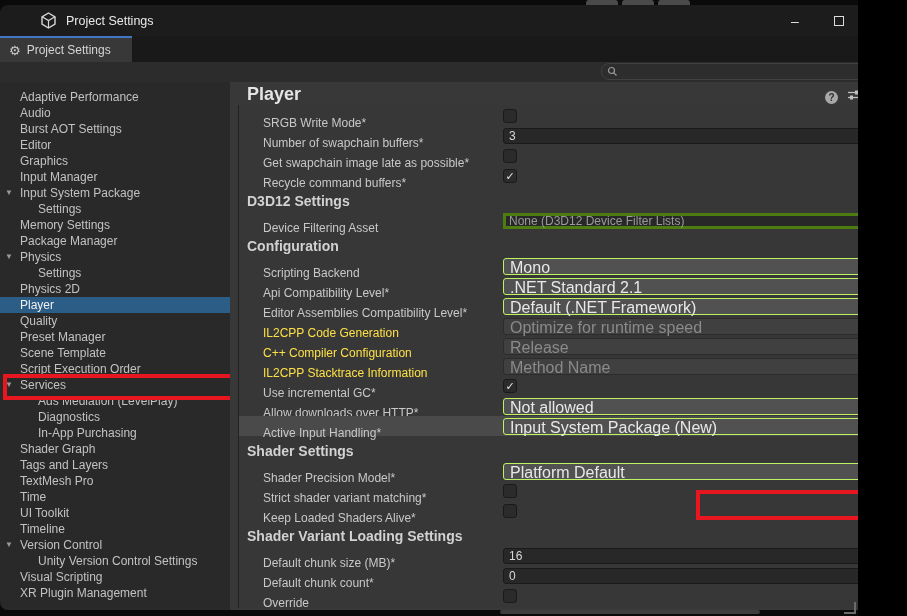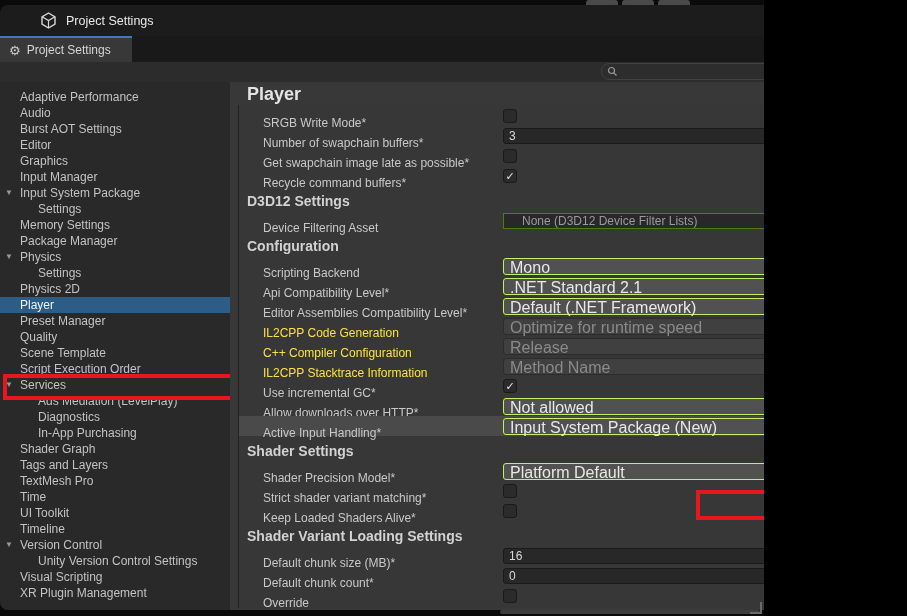--- a/index.html
+++ b/index.html
@@ -1,17 +1,17 @@
 <!DOCTYPE html>
 <html><head>
 <meta charset="utf-8">
 <style>
   html,body{margin:0;padding:0;background:#000;}
   *{box-sizing:border-box;font-family:"Liberation Sans","DejaVu Sans",sans-serif;}
-  #stage{position:relative;width:764px;height:616px;background:#0a0a0a;overflow:hidden;}
+  #stage{position:relative;width:858px;height:616px;background:#0a0a0a;overflow:hidden;}
 
   
   .bg-tab{position:absolute;top:0;height:7px;width:32px;background:#4a4a4a;border-radius:3px 3px 0 0;}
 
   
   #titlebar{position:absolute;left:0;top:5px;width:907px;height:31px;background:#1c1c1c;border-radius:8px 8px 0 0;}
   #title-icon{position:absolute;left:40px;top:7px;}
   #window-title{position:absolute;left:66px;top:9px;font-size:12.5px;color:#e8e8e8;}
   .winbtn{position:absolute;top:0;width:44px;height:31px;display:flex;align-items:center;justify-content:center;color:#dcdcdc;}
   #btn-min{right:90px;font-size:14px;}
@@ -52,21 +52,21 @@
   .rlabel{width:264px;padding-left:24px;font-size:12px;color:#c8c8c8;white-space:nowrap;overflow:hidden;margin-top:14px;}
   .srow.disabled .rlabel{color:#fde047;}
   .rctrl{flex:1;margin-right:9px;display:flex;align-items:center;}
 
   .checkbox{width:14px;height:14px;background:#2b2b2b;border:1px solid #1a1a1a;border-radius:3px;display:flex;align-items:center;justify-content:center;color:#e6e6e6;font-size:11px;font-weight:bold;line-height:1;}
   .dropdown{width:100%;height:17px;background:#515151;border:1px solid #bef264;border-radius:3px;display:flex;align-items:flex-start;padding:0 6px;font-size:16px;color:#e8e8e8;position:relative;}
   .dropdown .arrow{position:absolute;right:5px;top:6px;width:0;height:0;border-left:4px solid transparent;border-right:4px solid transparent;border-top:5px solid #c0c0c0;}
   .srow.disabled .dropdown{background:#404040;color:#8a8a8a;border-color:#2c2c2c;}
   .srow.disabled .dropdown .arrow{border-top-color:#787878;}
   .textfield{width:100%;height:16px;background:#282828;border:1px solid #1a1a1a;border-radius:3px;display:flex;align-items:center;padding:0 5px;font-size:12px;color:#d8d8d8;}
-  .objfield{width:100%;height:16px;background:#282828;border:1px solid #4d7c0f;border-radius:0;display:flex;align-items:center;padding:0 18px;font-size:12px;color:#9a9a9a;position:relative;}
+  .objfield{width:100%;height:16px;background:#282828;border:3px solid #4d7c0f;border-radius:0;display:flex;align-items:center;padding:0 3px;font-size:12px;color:#9a9a9a;position:relative;}
   .objfield .picker{position:absolute;right:1px;top:0;width:16px;height:14px;display:flex;align-items:center;justify-content:center;color:#c4c4c4;font-size:12px;}
 
   
   #vscroll{position:absolute;right:3px;top:23px;width:15px;height:503px;background:#3f3f3f;border:1px solid #2a2a2a;}
   #vs-up{position:absolute;top:1px;left:0;width:100%;text-align:center;font-size:8px;color:#999;}
   #vs-down{position:absolute;bottom:1px;left:0;width:100%;text-align:center;font-size:8px;color:#999;}
   #vs-thumb{position:absolute;left:2px;top:285px;width:9px;height:110px;background:#5d5d5d;border-radius:5px;}
 
   #bottom-strip{position:absolute;left:0;top:610px;width:907px;height:6px;background:#0a0a0a;}
   #hscroll-thumb{position:absolute;left:500px;top:610px;width:260px;height:4px;background:#3e3e3e;border-radius:2px;}
@@ -134,22 +134,22 @@
         <div class="side-item"><span>Graphics</span></div>
         <div class="side-item"><span>Input Manager</span></div>
         <div class="side-item"><span class="fold">▼</span><span>Input System Package</span></div>
         <div class="side-item child"><span>Settings</span></div>
         <div class="side-item"><span>Memory Settings</span></div>
         <div class="side-item"><span>Package Manager</span></div>
         <div class="side-item"><span class="fold">▼</span><span>Physics</span></div>
         <div class="side-item child"><span>Settings</span></div>
         <div class="side-item"><span>Physics 2D</span></div>
         <div class="side-item selected"><span>Player</span></div>
+        <div class="side-item"><span>Quality</span></div>
         <div class="side-item"><span>Preset Manager</span></div>
-        <div class="side-item"><span>Quality</span></div>
         <div class="side-item"><span>Scene Template</span></div>
         <div class="side-item"><span>Script Execution Order</span></div>
         <div class="side-item"><span class="fold">▼</span><span>Services</span></div>
         <div class="side-item child"><span>Ads Mediation (LevelPlay)</span></div>
         <div class="side-item child"><span>Diagnostics</span></div>
         <div class="side-item child"><span>In-App Purchasing</span></div>
         <div class="side-item"><span>Shader Graph</span></div>
         <div class="side-item"><span>Tags and Layers</span></div>
         <div class="side-item"><span>TextMesh Pro</span></div>
         <div class="side-item"><span>Time</span></div>

